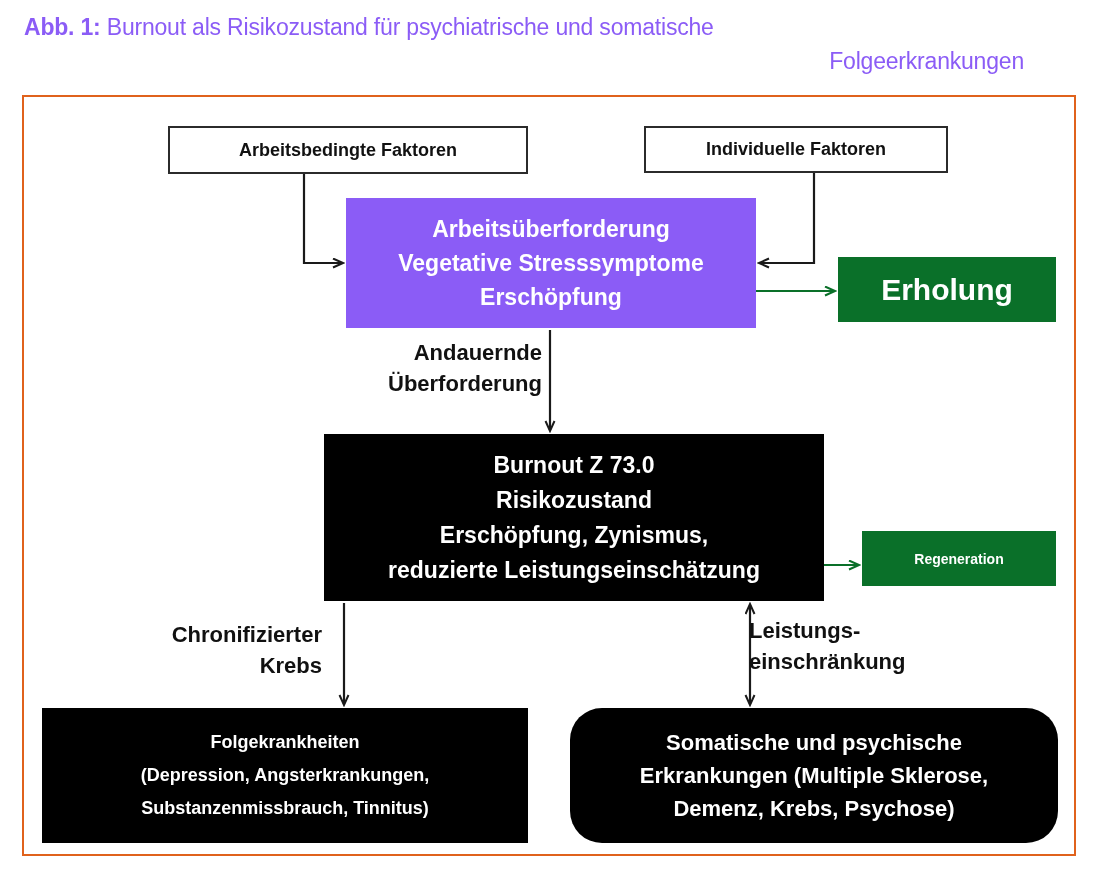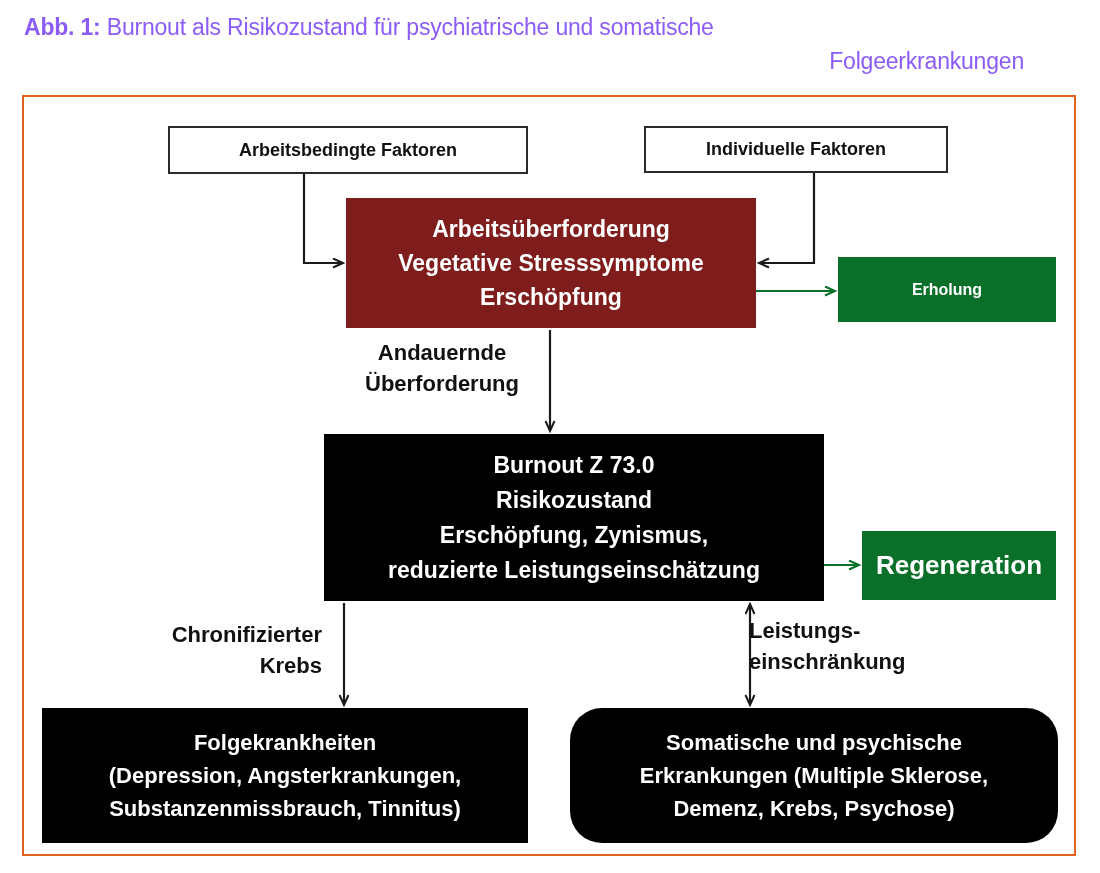--- a/index.html
+++ b/index.html
@@ -67,21 +67,21 @@
     width: 100%;
     white-space: pre-line;
   }
 
   .node-white {
     background: #ffffff;
     border: 2px solid #2b2b2b;
     color: #111111;
   }
   .node-orange-dark {
-    background: #7f1d1d;
+    background: #8b5cf6;
     color: #ffffff;
   }
   .node-orange-light {
     background: #000000;
     color: #ffffff;
   }
   .node-green {
     background: #0A7029;
     color: #ffffff;
   }
@@ -95,51 +95,51 @@
   #node-individual-factors {
     left: 620px; top: 29px; width: 304px; height: 47px;
     font-size: 18px;
   }
   #node-overload {
     left: 322px; top: 101px; width: 410px; height: 130px;
     font-size: 23px; line-height: 34px;
   }
   #node-recovery {
     left: 814px; top: 160px; width: 218px; height: 65px;
-    font-size: 16px;
+    font-size: 30px;
   }
   #node-burnout {
     left: 300px; top: 337px; width: 500px; height: 167px;
     font-size: 23px; line-height: 35px;
   }
   #node-regeneration {
-    left: 838px; top: 434px; width: 194px; height: 69px;
-    font-size: 26px;
+    left: 838px; top: 434px; width: 194px; height: 55px;
+    font-size: 14px;
   }
   #node-consequences {
     left: 18px; top: 611px; width: 486px; height: 135px;
-    font-size: 22px; line-height: 33px;
+    font-size: 18px; line-height: 33px;
   }
   #node-somatic {
     left: 546px; top: 611px; width: 488px; height: 135px;
     font-size: 22px; line-height: 33px; border-radius: 32px;
   }
 
   
   .edge-label {
     position: absolute;
     font-weight: bold;
     font-size: 22px;
     line-height: 31px;
     color: #111111;
     z-index: 4;
     white-space: pre-line;
   }
   #label-persistent {
-    left: 318px; top: 240px; width: 200px; text-align: center;
+    left: 318px; top: 240px; width: 200px; text-align: right;
   }
   #label-chronic {
     left: 90px; top: 522px; width: 208px; text-align: right;
   }
   #label-performance {
     left: 725px; top: 518px; width: 230px; text-align: left;
   }
 
   
   #connectors {

